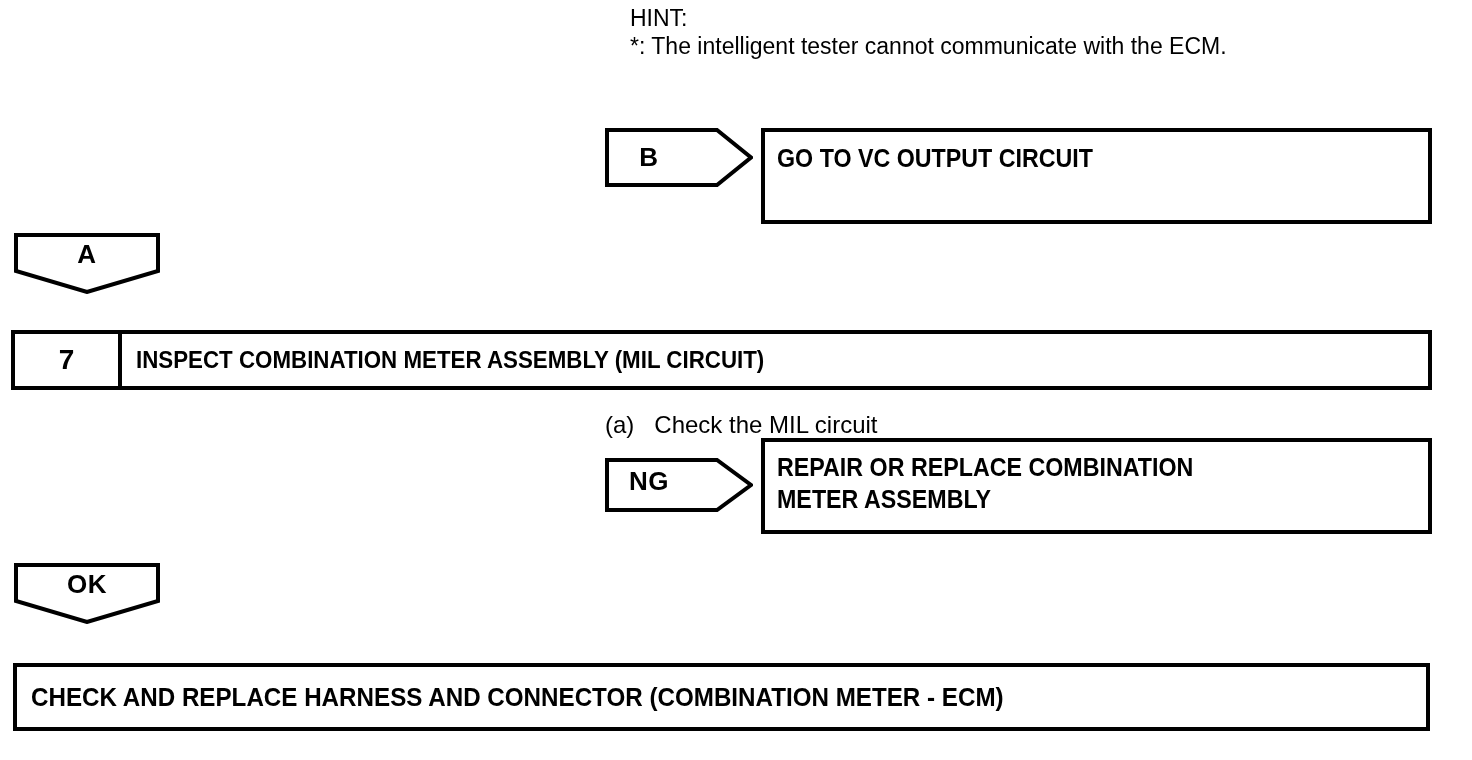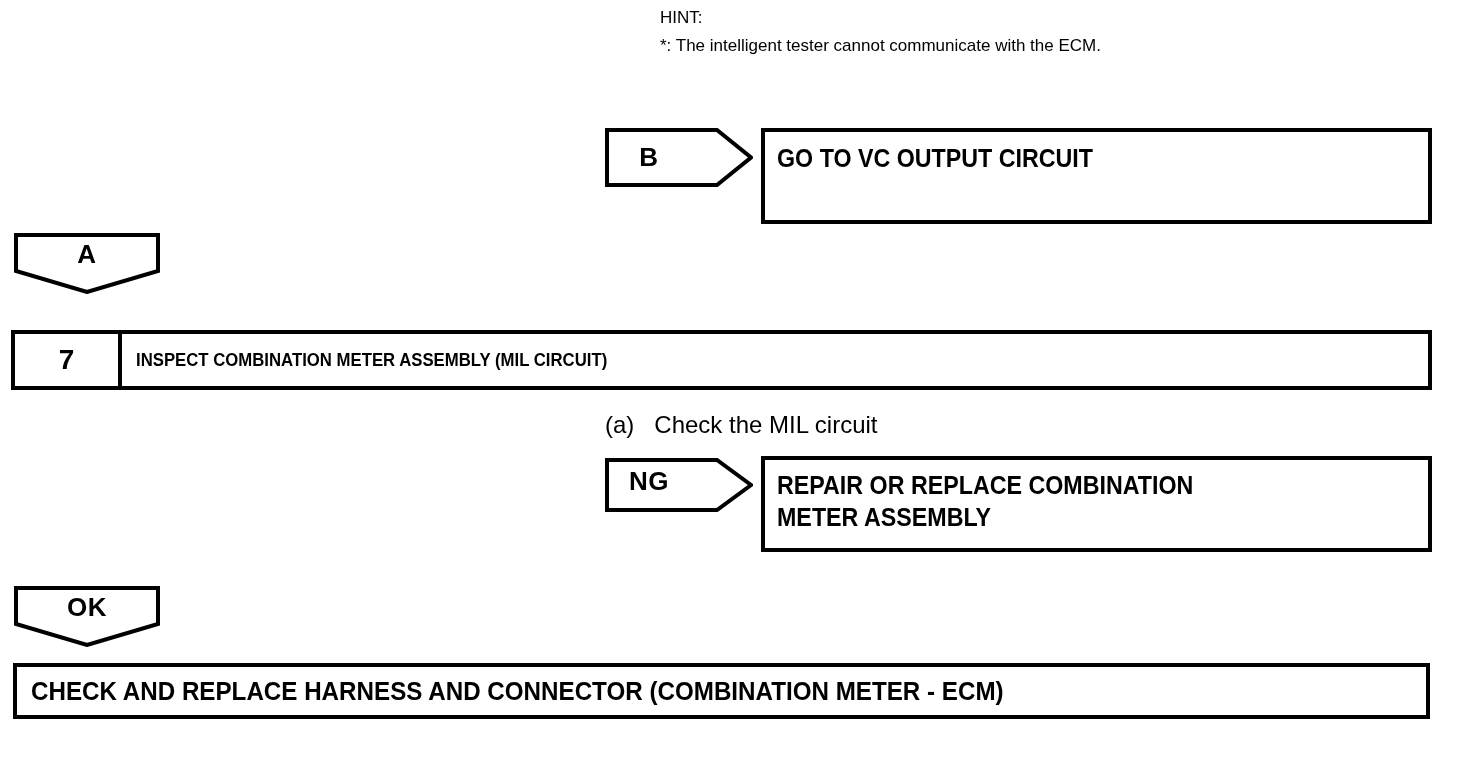--- a/index.html
+++ b/index.html
@@ -13,24 +13,24 @@
     position: relative;
     overflow: hidden;
     font-family: "Liberation Sans", sans-serif;
     color: #000000;
     -webkit-font-smoothing: none;
   }
   .abs { position: absolute; }
 
   
   #hint-block {
-    left: 660px;
+    left: 630px;
     top: 4px;
     width: 760px;
-    font-size: 17px;
+    font-size: 23px;
     line-height: 28px;
     letter-spacing: 0px;
     white-space: normal;
   }
   #hint-block .hint-line { display: block; }
 
   
   .result-box {
     border: 4px solid #000;
     box-sizing: border-box;
@@ -106,21 +106,21 @@
     justify-content: center;
     font-weight: bold;
     font-size: 28px;
   }
   #step-7-title {
     flex: 1;
     display: flex;
     align-items: center;
     padding-left: 14px;
     font-weight: bold;
-    font-size: 18px;
+    font-size: 24px;
     font-stretch: condensed;
   }
   #step-7-title span {
     display: block;
     transform: scaleX(0.93);
     transform-origin: left center;
   }
 
   
   #procedure-a {
@@ -129,21 +129,21 @@
     font-size: 24px;
     line-height: 30px;
     white-space: pre;
   }
 
   
   #final-box {
     left: 13px;
     top: 663px;
     width: 1417px;
-    height: 56px;
+    height: 68px;
     border: 4px solid #000;
     box-sizing: border-box;
     display: flex;
     align-items: center;
     padding-left: 14px;
     background: #fff;
   }
   #final-box span {
     display: block;
     font-weight: bold;
@@ -153,23 +153,23 @@
     transform-origin: left center;
   }
 
   
   #arrow-b      { left: 605px; top: 128px; width: 148px; height: 59px; }
   #box-b-result { left: 761px; top: 128px; width: 671px; height: 96px; padding: 10px 12px 0 12px; }
 
   #connector-a  { left: 14px;  top: 233px; width: 146px; height: 61px; }
 
   #arrow-ng     { left: 605px; top: 458px; width: 148px; height: 46px; }
-  #box-ng-result{ left: 761px; top: 456px; width: 671px; height: 96px; padding: 9px 0 0 12px; }
-
-  #connector-ok { left: 14px;  top: 586px; width: 146px; height: 61px; }
+  #box-ng-result{ left: 761px; top: 438px; width: 671px; height: 96px; padding: 9px 0 0 12px; }
+
+  #connector-ok { left: 14px;  top: 563px; width: 146px; height: 61px; }
 </style>
 </head>
 <body>
 
 <div class="abs" id="hint-block">
   <span class="hint-line">HINT:</span>
   <span class="hint-line">*: The intelligent tester cannot communicate with the ECM.</span>
 </div>
 
 <div class="arrow-tag" id="arrow-b">

